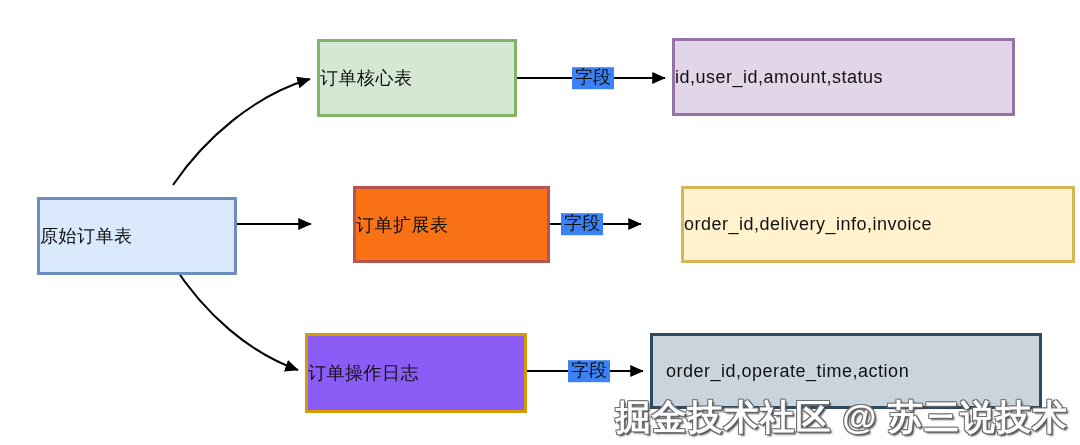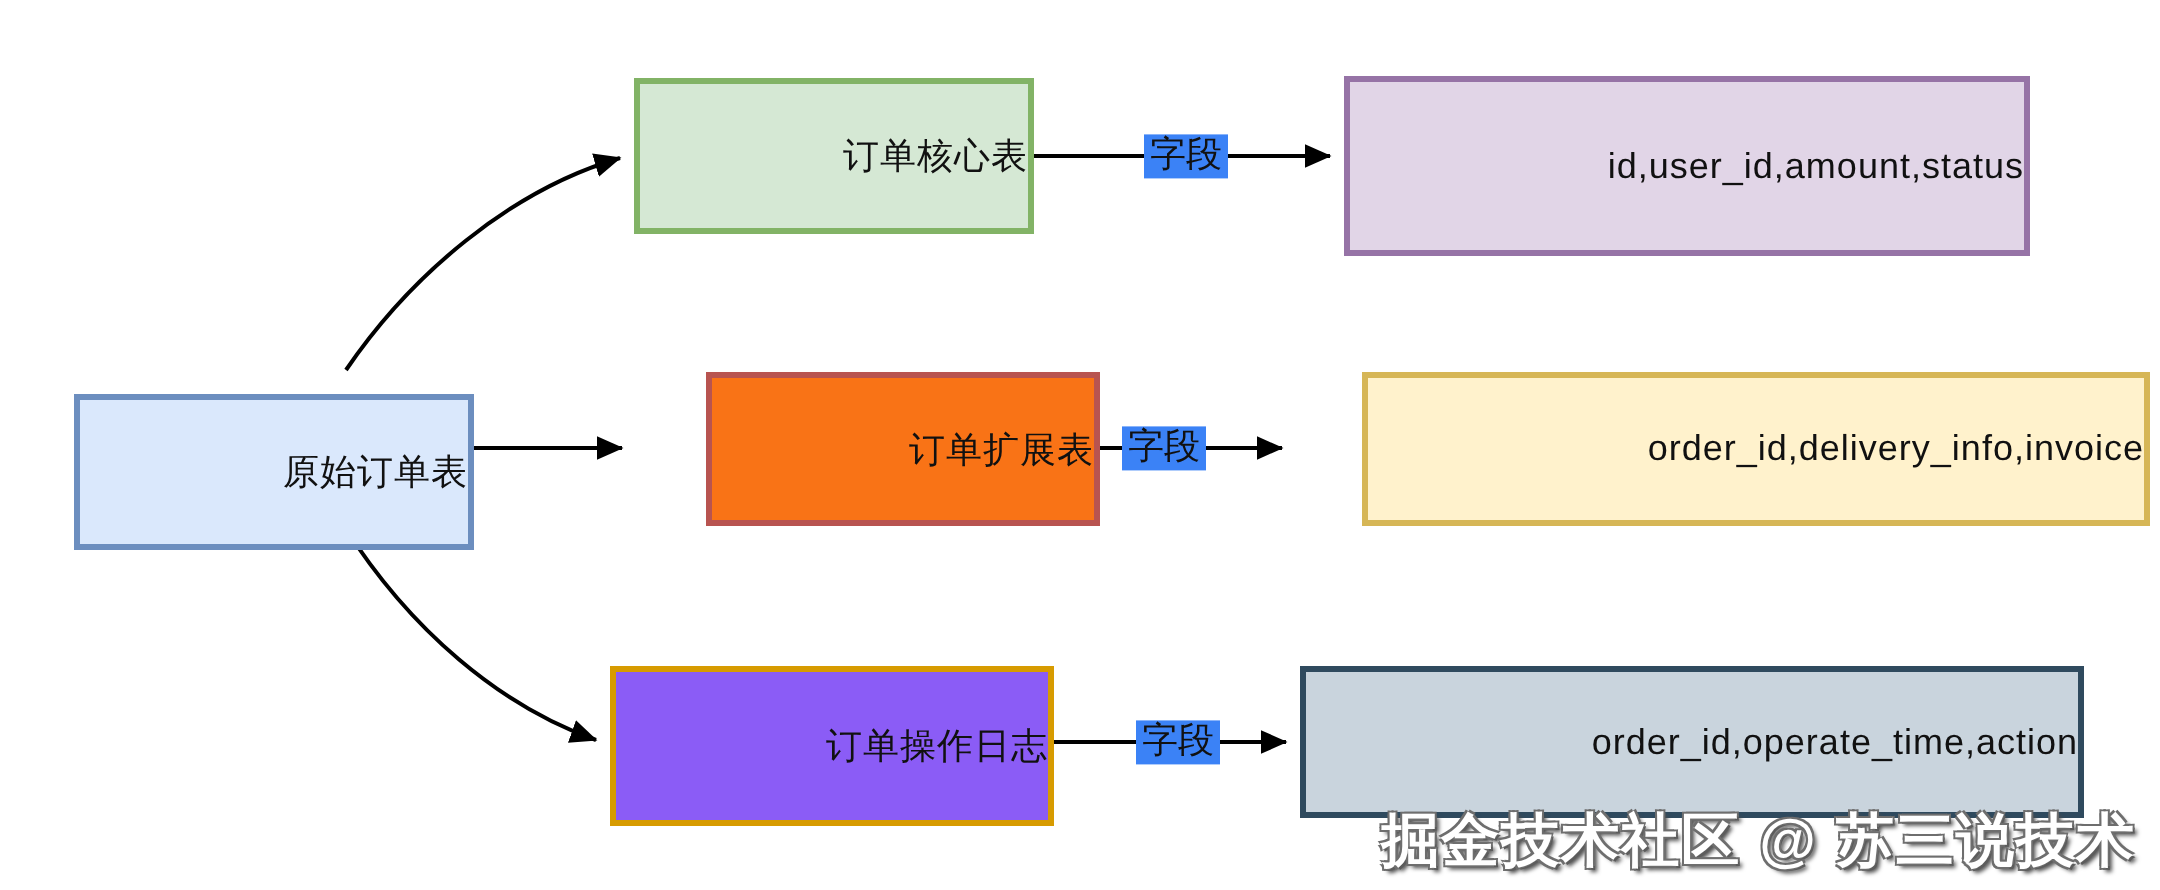--- a/index.html
+++ b/index.html
@@ -8,49 +8,49 @@
     width:1080px;height:445px;
     background:#ffffff;
     font-family:"Liberation Sans","DejaVu Sans",sans-serif;
     overflow:hidden;
   }
   .edges{position:absolute;left:0;top:0;width:1080px;height:445px;}
   .node{
     position:absolute;
     box-sizing:border-box;
     border:3px solid #000;
-    display:flex;align-items:center;justify-content:flex-end;
+    display:flex;align-items:center;justify-content:flex-start;
     font-size:18px;color:#111111;
     text-align:center;
     letter-spacing:0.5px;
     white-space:nowrap;
   }
   .node-source{left:37px;top:185px;width:200px;height:78px;background:#dae8fc;border-color:#6c8ebf;margin-top:12px;}
   .node-core{left:317px;top:39px;width:200px;height:78px;background:#d5e8d4;border-color:#82b366;}
-  .node-core-fields{left:672px;top:38px;width:343px;height:90px;background:#e1d5e7;border-color:#9673a6;}
+  .node-core-fields{left:672px;top:38px;width:343px;height:78px;background:#e1d5e7;border-color:#9673a6;}
   .node-ext{left:318px;top:186px;width:197px;height:77px;background:#f97316;border-color:#b85450;margin-left:35px;}
   .node-ext-fields{left:648px;top:186px;width:394px;height:77px;background:#fff2cc;border-color:#d6b656;margin-left:33px;}
   .node-log{left:305px;top:333px;width:222px;height:80px;background:#8b5cf6;border-color:#d79b00;}
   .node-log-fields{left:650px;top:333px;width:392px;height:76px;background:#c9d4dd;border-color:#2f4a5e;padding-left:13px;}
   .edge-label{
     position:absolute;
     transform:translate(-50%,-50%);
     background:#3b82f6;
     padding:0 3px;
     font-size:18px;color:#111111;
     line-height:1.2;
     white-space:nowrap;
   }
   .edge-label-core{left:593px;top:78px;}
   .edge-label-ext{left:582px;top:224px;}
   .edge-label-log{left:589px;top:371px;}
   .watermark{
     position:absolute;
     right:12px;bottom:4px;
-    font-size:29px;
+    font-size:35px;
     font-weight:bold;
     letter-spacing:1px;
     color:#ffffff;
     text-shadow:
       -1px -1px 0 #6e6e6e,
        1px -1px 0 #6e6e6e,
       -1px  1px 0 #6e6e6e,
        1px  1px 0 #5c5c5c,
        2px  2px 2px #4a4a4a;
     white-space:nowrap;

